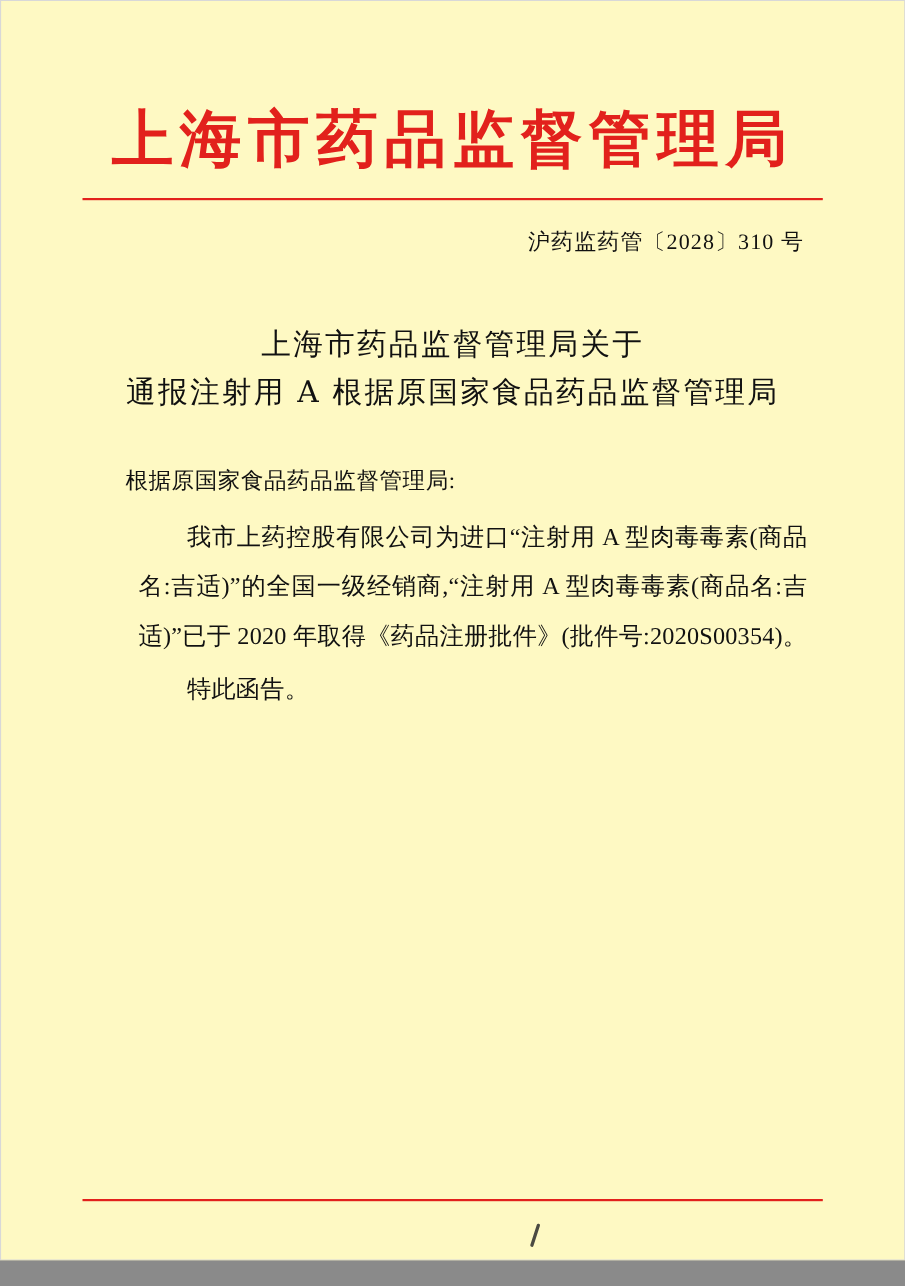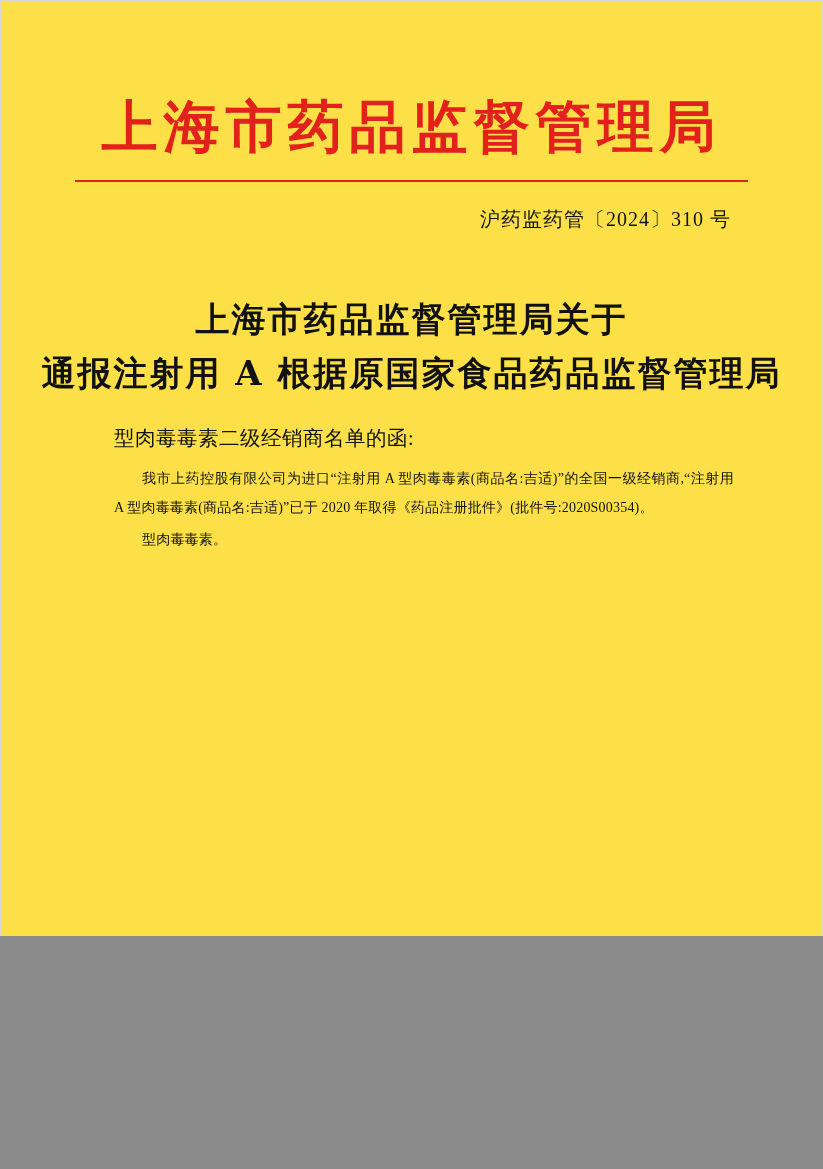--- a/index.html
+++ b/index.html
@@ -3,22 +3,22 @@
 <meta charset="utf-8">
 <style>
   html, body {
     margin: 0;
     padding: 0;
     background: #8a8a8a;
   }
   .page {
     position: relative;
     width: 823px;
-    height: 936px;
-    background: #fde047;
+    height: 1146px;
+    background: #fef9c3;
     margin: 0 auto;
     overflow: hidden;
     font-family: "Liberation Serif", "DejaVu Serif", serif;
     color: #111111;
     box-sizing: border-box;
   }
   
   .page::after {
     content: "";
     position: absolute;
@@ -65,46 +65,46 @@
 
   .title-block {
     position: absolute;
     top: 292px;
     left: 0;
     right: 0;
     text-align: center;
   }
   .title-line {
     font-family: "DejaVu Serif", "Liberation Serif", serif;
-    font-weight: bold;
-    font-size: 34px;
+    font-weight: normal;
+    font-size: 27px;
     letter-spacing: 2px;
     line-height: 1.6;
     color: #111;
   }
 
   .body-block {
     position: absolute;
     top: 418px;
     left: 114px;
     width: 620px;
   }
   .salutation {
     font-size: 20.5px;
     letter-spacing: 0.5px;
     line-height: 2.0;
     margin-bottom: 6px;
   }
   .para {
-    font-size: 14px;
+    font-size: 22px;
     line-height: 2.05;
     text-align: justify;
     text-justify: inter-ideograph;
     text-indent: 2em;
-    margin: 0 0 4px 0;
+    margin: 0 0 4px 12px;
     letter-spacing: 0.2px;
   }
   .para-last {
     text-indent: 2em;
   }
 
   .pen-mark {
     position: absolute;
     left: 485px;
     top: 1112px;
@@ -120,30 +120,30 @@
 <body>
 
 <div class="page">
 
   <div class="letterhead">
     <div class="letterhead-title">上海市药品监督管理局</div>
   </div>
 
   <div class="red-rule red-rule-top"></div>
 
-  <div class="doc-number">沪药监药管〔2024〕310 号</div>
+  <div class="doc-number">沪药监药管〔2028〕310 号</div>
 
   <div class="title-block">
     <div class="title-line">上海市药品监督管理局关于</div>
     <div class="title-line">通报注射用 A 根据原国家食品药品监督管理局</div>
   </div>
 
   <div class="body-block">
-    <div class="salutation">型肉毒毒素二级经销商名单的函:</div>
+    <div class="salutation">根据原国家食品药品监督管理局:</div>
     <p class="para">我市上药控股有限公司为进口“注射用 A 型肉毒毒素(商品名:吉适)”的全国一级经销商,“注射用 A 型肉毒毒素(商品名:吉适)”已于 2020 年取得《药品注册批件》(批件号:2020S00354)。</p>
-    <p class="para para-last">型肉毒毒素。</p>
+    <p class="para para-last">特此函告。</p>
   </div>
 
   <div class="red-rule red-rule-bottom"></div>
 
   <div class="pen-mark"></div>
 
 </div>
 
 </body></html>

